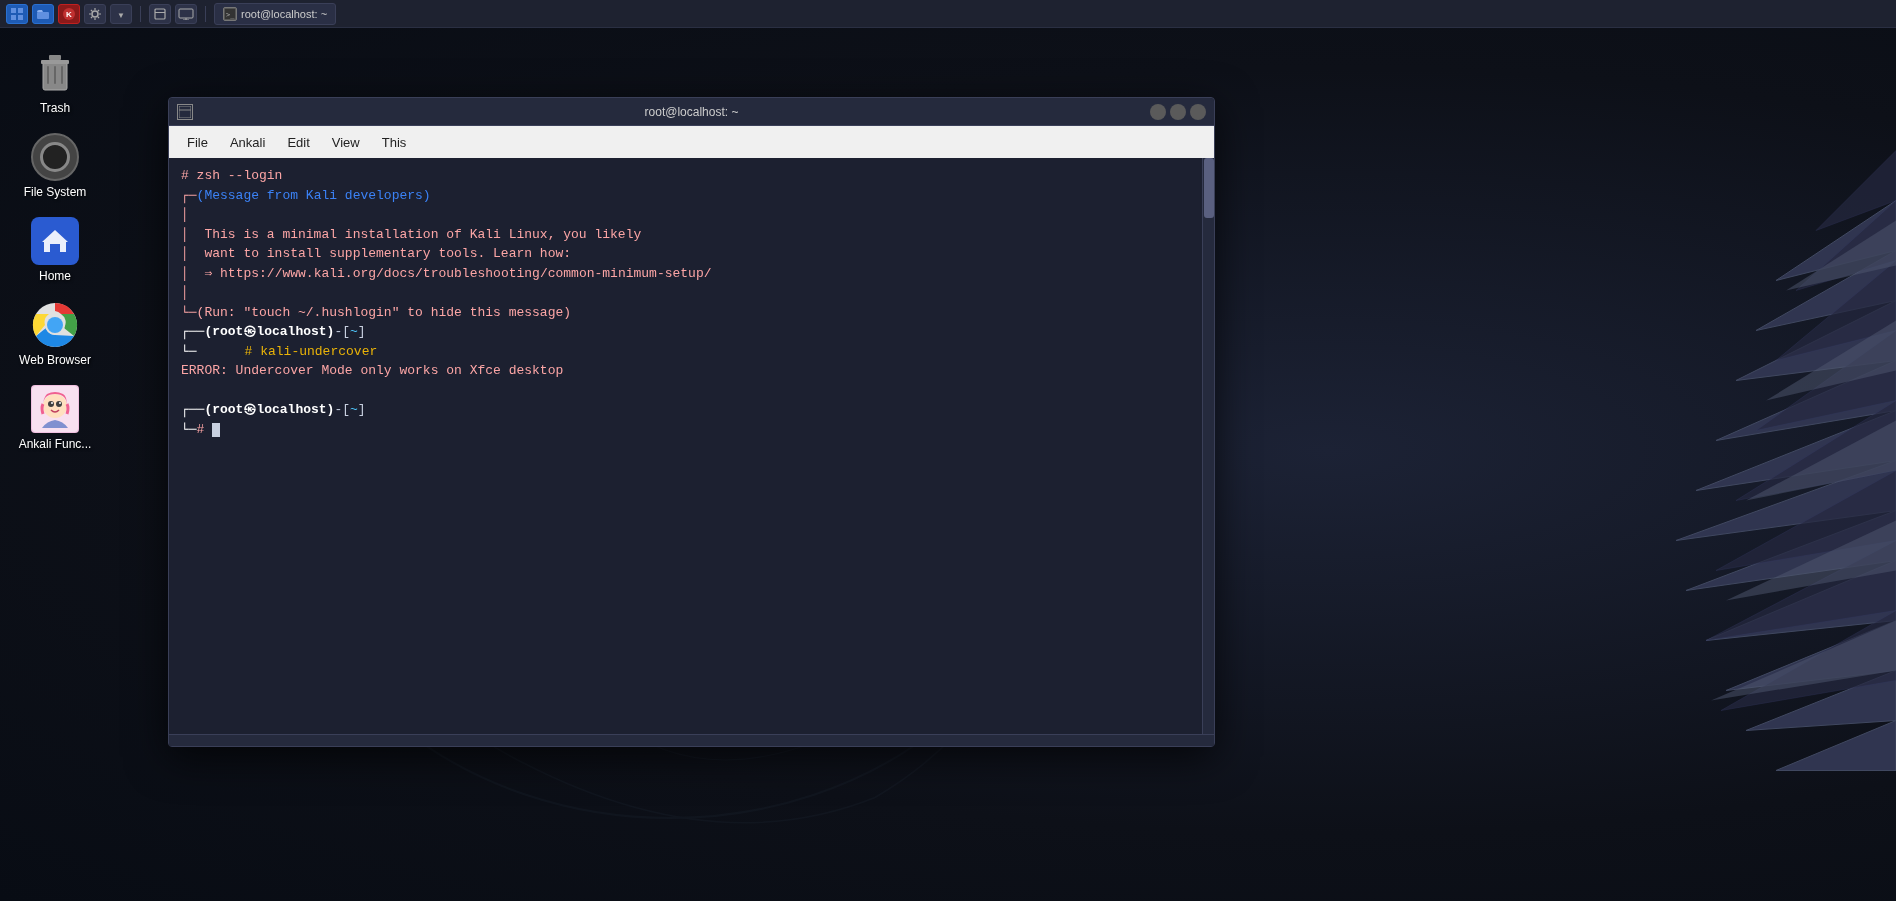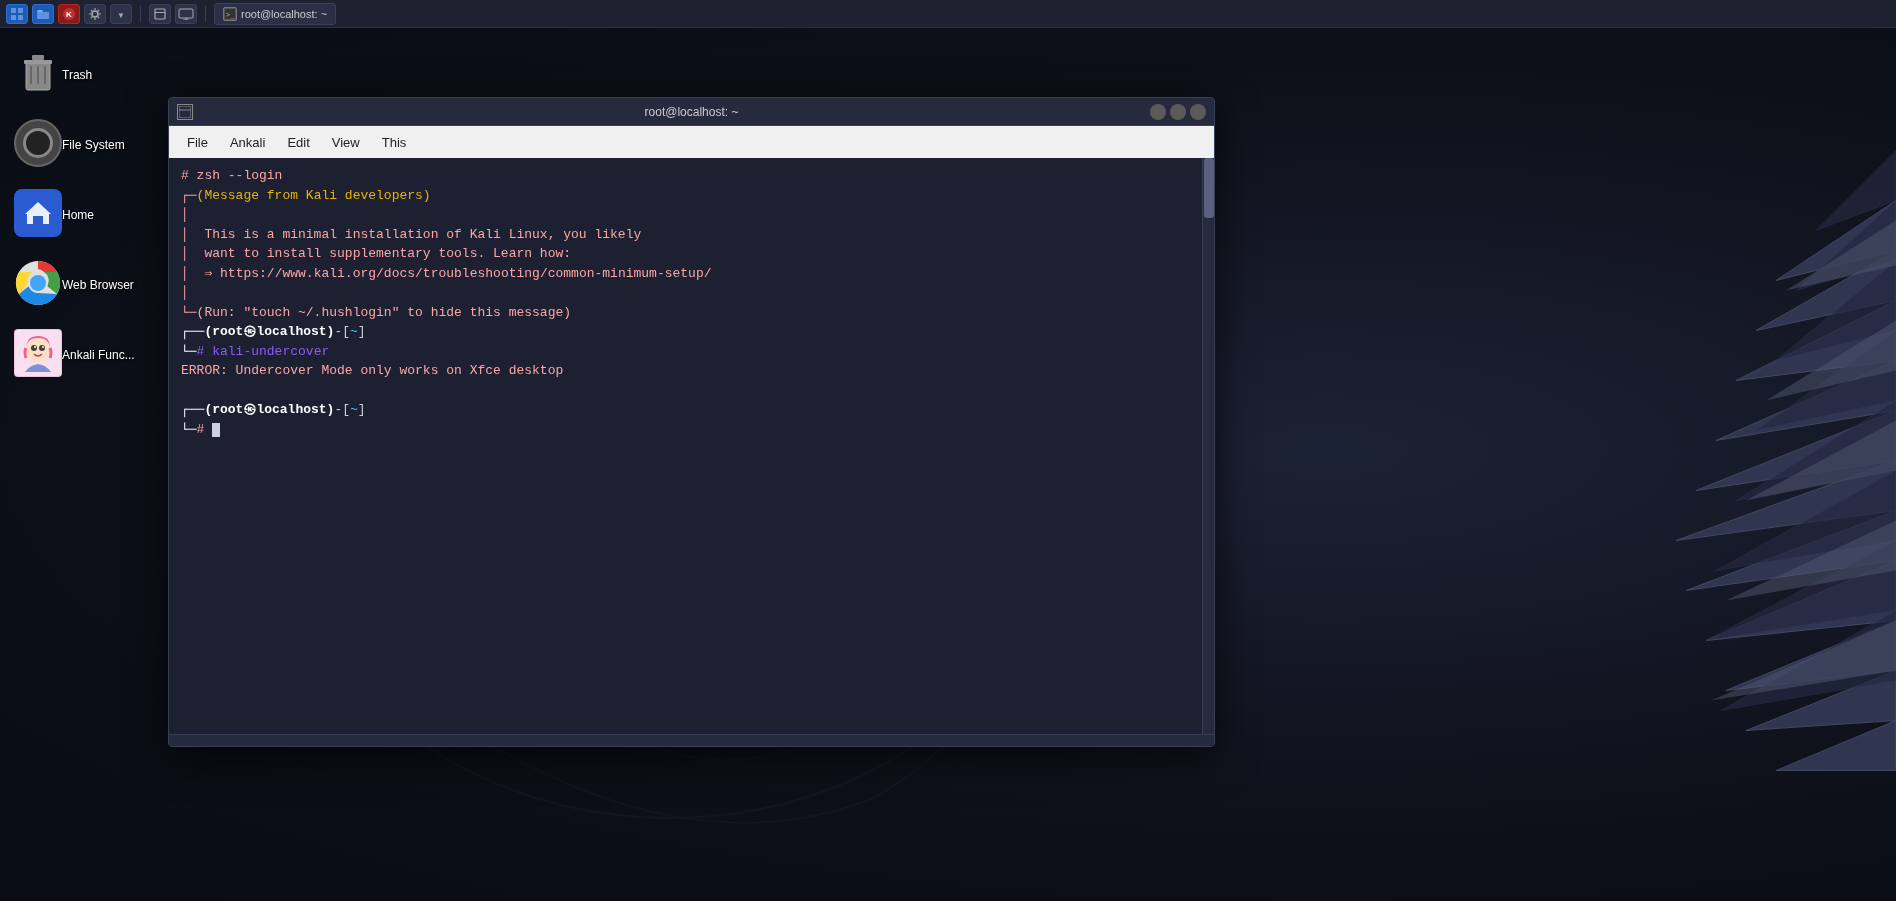--- a/index.html
+++ b/index.html
@@ -97,21 +97,21 @@
       left: 0;
       top: 35px;
       display: flex;
       flex-direction: column;
       gap: 10px;
       padding: 10px 0 10px 10px;
     }
 
     .desktop-icon {
       display: flex;
-      flex-direction: row;
+      flex-direction: column;
       align-items: center;
       width: 90px;
       cursor: pointer;
       padding: 4px;
       border-radius: 4px;
     }
 
     .desktop-icon .icon-img {
       width: 48px;
       height: 48px;
@@ -277,28 +277,28 @@
 
     .terminal-content pre {
       margin: 0;
       white-space: pre-wrap;
       font-family: 'Courier New', monospace;
       font-size: 13px;
       line-height: 1.5;
     }
 
     .t-white { color: #fca5a5; }
-    .t-red { color: #eab308; text-align: center; }
+    .t-red { color: #3b82f6; text-align: center; }
 
     
     .prompt-user { color: #ffffff; font-weight: bold; margin-top: 32px; }
     .prompt-bracket { color: #c8d0e0; }
     .prompt-tilde { color: #50c8ff; }
     .prompt-hash { color: #ffffff; }
-    .cmd-text { color: #8b5cf6; }
+    .cmd-text { color: #eab308; margin-left: 48px; }
 
     
     .terminal-scroll {
       width: 12px;
       background: #252a3d;
       border-left: 1px solid #3a3f58;
       position: relative;
     }
 
     .terminal-scroll .scroll-thumb {

